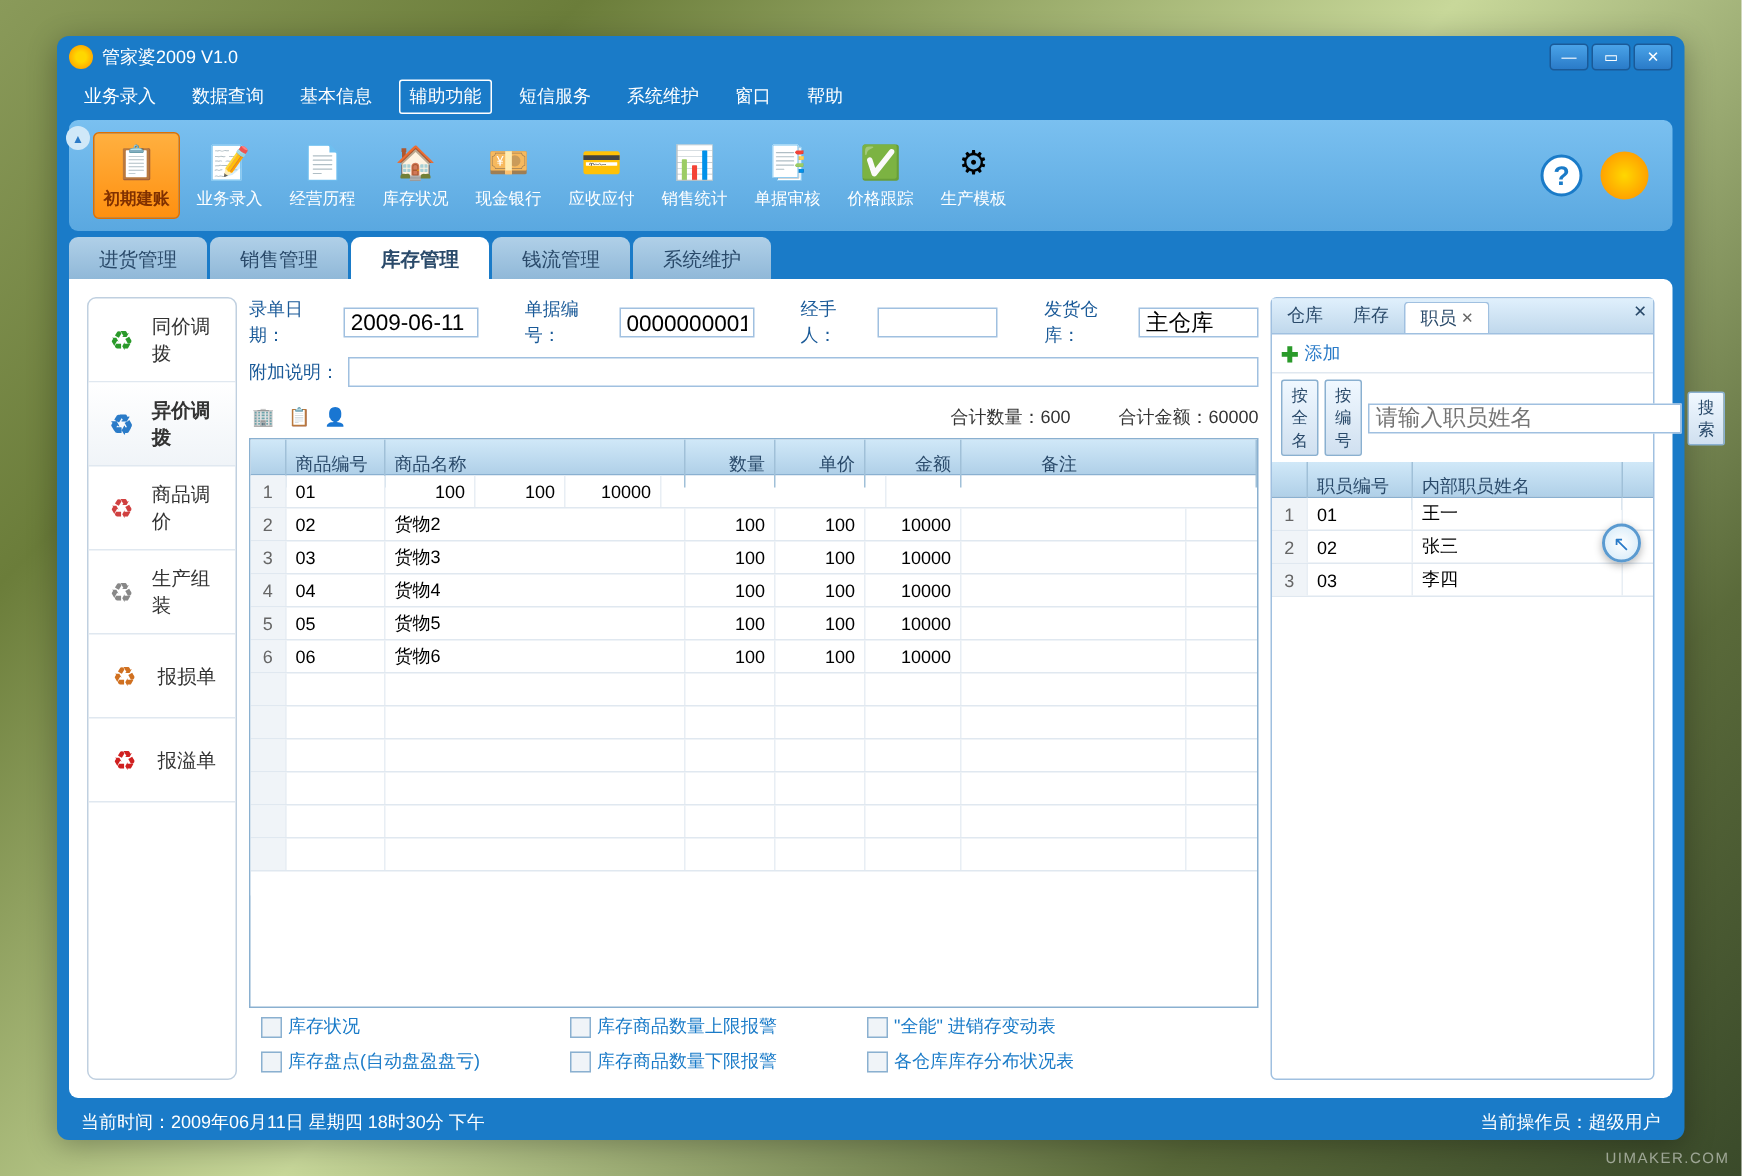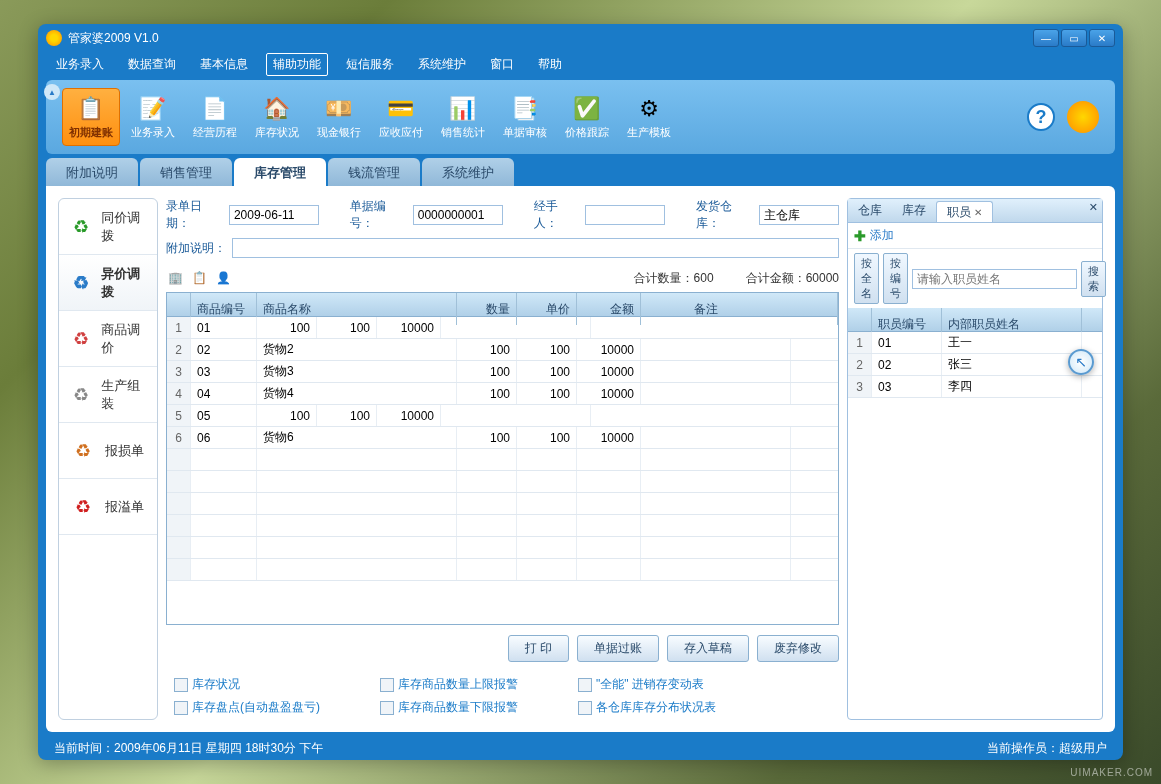--- a/index.html
+++ b/index.html
@@ -27,21 +27,21 @@
 .main-tab { padding: 6px 20px; background: linear-gradient(#b0d0e8, #90b8d8); border-radius: 6px 6px 0 0; font-size: 13px; color: #2a4a6a; cursor: pointer; }
 .main-tab.active { background: #fff; font-weight: bold; }
 .main-body { flex: 1; background: #fff; border-radius: 0 6px 6px 6px; padding: 12px; display: flex; gap: 8px; }
 .left-nav { width: 130px; display: flex; flex-direction: column; border: 1px solid #c0d0e0; border-radius: 6px; overflow: hidden; }
 .nav-item { height: 56px; display: flex; align-items: center; padding: 0 12px; gap: 10px; cursor: pointer; border-bottom: 1px solid #e0e8f0; font-size: 13px; color: #333; }
 .nav-item.active { background: linear-gradient(#fff, #f0f4f8); font-weight: bold; }
 .nav-icon { width: 24px; height: 24px; display: flex; align-items: center; justify-content: center; font-size: 18px; }
 .center-panel { flex: 1; display: flex; flex-direction: column; }
 .form-row { display: flex; align-items: center; gap: 6px; margin-bottom: 6px; font-size: 12px; color: #333; }
 .form-label { color: #1a5a98; }
-.form-input { border: 1px solid #a0c0e0; padding: 2px 4px; font-size: 12px; height: 20px; }
+.form-input { border: 1px solid #a0c0e0; padding: 2px 4px; font-size: 15px; height: 20px; }
 .mini-toolbar { display: flex; align-items: center; gap: 4px; margin: 4px 0; font-size: 12px; }
 .mini-icon { width: 20px; height: 20px; cursor: pointer; display: flex; align-items: center; justify-content: center; }
 .summary { margin-left: auto; display: flex; gap: 32px; color: #333; }
 .grid-wrap { flex: 1; border: 1px solid #8ab0d0; position: relative; overflow: hidden; }
 .grid-header { display: flex; background: linear-gradient(#d0e8f8, #b0d0e8); height: 24px; border-bottom: 1px solid #8ab0d0; }
 .gh { border-right: 1px solid #a0c0d8; font-size: 12px; display: flex; align-items: center; padding: 16px 6px; color: #2a4a6a; }
 .grid-body { height: 280px; overflow-y: auto; background: #fff; }
 .gr { display: flex; height: 22px; border-bottom: 1px solid #e0e8f0; font-size: 12px; }
 .gc { border-right: 1px solid #e8eef4; padding: 2px 6px; display: flex; align-items: center; }
 .gc.num { justify-content: flex-end; }
@@ -135,21 +135,21 @@
           <div class="tool-label">生产模板</div>
         </div>
       </div>
     <div class="toolbar-spacer"></div>
     <div class="help-btn">?</div>
     <div class="orb-btn"></div>
   </div>
 
   <div class="content-area">
     <div class="main-tabs" id="main-tabs">
-        <div class="main-tab">附加说明</div>
+        <div class="main-tab">进货管理</div>
         <div class="main-tab">销售管理</div>
         <div class="main-tab active">库存管理</div>
         <div class="main-tab">钱流管理</div>
         <div class="main-tab">系统维护</div>
       </div>
     <div class="main-body">
 
       <div class="left-nav" id="left-nav">
           <div class="nav-item">
             <span class="nav-icon" style="color:#2a9a2a">♻</span>
@@ -246,20 +246,21 @@
                 <div class="gc" style="width: 66px;">04</div>
                 <div class="gc" style="width: 200px;">货物4</div>
                 <div class="gc num" style="width: 60px;">100</div>
                 <div class="gc num" style="width: 60px;">100</div>
                 <div class="gc num" style="width: 64px;">10000</div>
                 <div class="gc" style="width: 150px;"></div>
               </div>
               <div class="gr">
                 <div class="gc idx" style="width: 24px;">5</div>
                 <div class="gc" style="width: 66px;">05</div>
+                <div class="gc" style="width: 200px;">货物5</div>
                 <div class="gc num" style="width: 60px;">100</div>
                 <div class="gc num" style="width: 60px;">100</div>
                 <div class="gc num" style="width: 64px;">10000</div>
                 <div class="gc" style="width: 150px;"></div>
               </div>
               <div class="gr">
                 <div class="gc idx" style="width: 24px;">6</div>
                 <div class="gc" style="width: 66px;">06</div>
                 <div class="gc" style="width: 200px;">货物6</div>
                 <div class="gc num" style="width: 60px;">100</div>
@@ -316,26 +317,20 @@
                 <div class="gc idx" style="width: 24px;"></div>
                 <div class="gc" style="width: 66px;"></div>
                 <div class="gc" style="width: 200px;"></div>
                 <div class="gc num" style="width: 60px;"></div>
                 <div class="gc num" style="width: 60px;"></div>
                 <div class="gc num" style="width: 64px;"></div>
                 <div class="gc" style="width: 150px;"></div>
               </div>
             </div>
         </div>
-        <div class="action-row" id="action-row">
-            <button class="action-btn">打 印</button>
-            <button class="action-btn">单据过账</button>
-            <button class="action-btn">存入草稿</button>
-            <button class="action-btn">废弃修改</button>
-          </div>
         <div class="links-row" id="links-row">
             <div class="link-col">
               <span class="link"><span class="link-icon"></span>库存状况</span>
               <span class="link"><span class="link-icon"></span>库存盘点(自动盘盈盘亏)</span>
             </div>
             <div class="link-col">
               <span class="link"><span class="link-icon"></span>库存商品数量上限报警</span>
               <span class="link"><span class="link-icon"></span>库存商品数量下限报警</span>
             </div>
             <div class="link-col">

